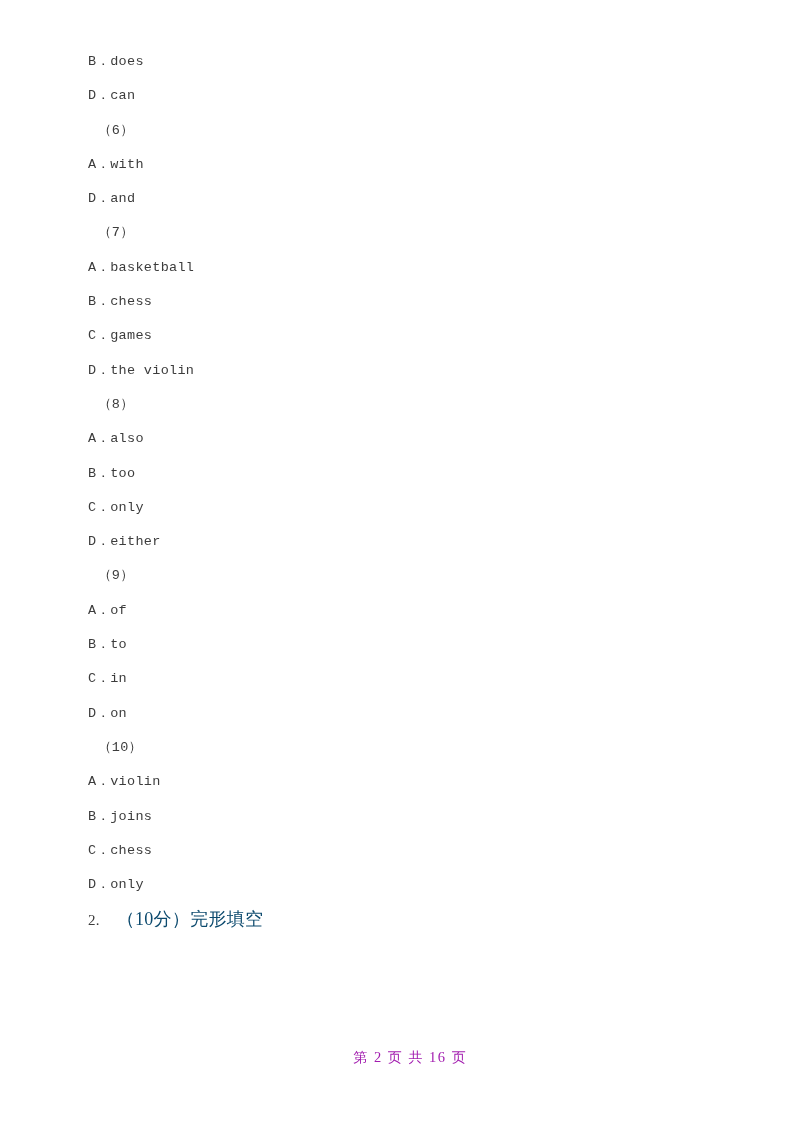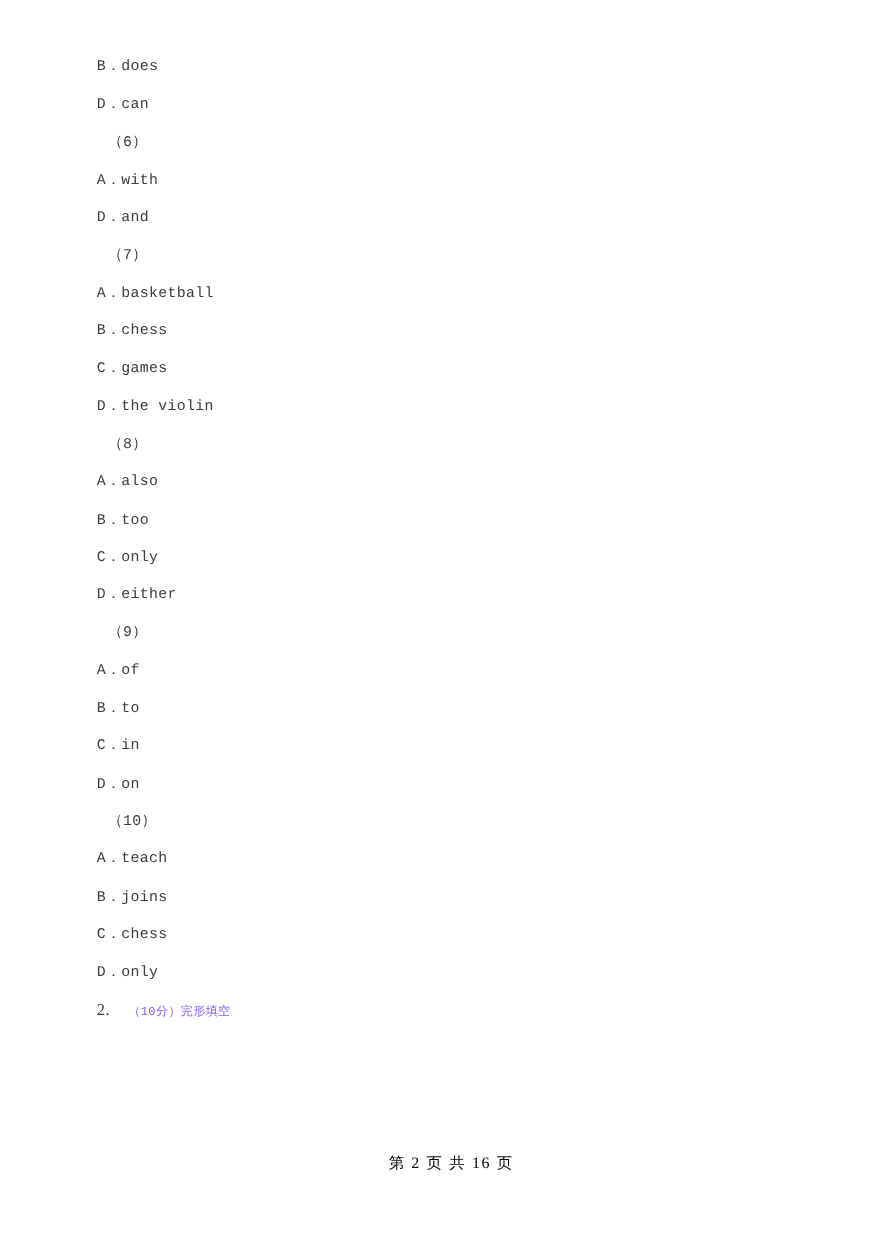--- a/index.html
+++ b/index.html
@@ -66,35 +66,35 @@
   
   .question-line {
     font-size: 13.5px;
     white-space: pre;
   }
   .question-line .q-num {
     font-family: "Liberation Serif", "DejaVu Serif", serif;
     font-size: 15px;
   }
   .question-line .q-cjk {
-    font-family: Liberation Mono, monospace;
-    font-size: 11px;
-    color: #8b5cf6;
+    font-family: Liberation Serif, serif;
+    font-size: 18px;
+    color: #0c4a6e;
   }
 
   
   .footer {
     position: absolute;
     left: 0;
     top: 1032px;
     width: 800px;
     text-align: center;
     font-family: "Liberation Serif", "DejaVu Serif", serif;
     font-size: 14.5px;
-    color: #000000;
+    color: #a21caf;
     letter-spacing: 1.5px;
     white-space: pre;
   }
   .footer .f-cjk {
     font-family: "DejaVu Sans", "Liberation Sans", sans-serif;
     font-size: 14px;
   }
   .footer .f-num {
     font-family: "Liberation Serif", "DejaVu Serif", serif;
     font-size: 14.5px;
@@ -120,21 +120,21 @@
       <div class="line option"><span class="opt-letter">A</span><span class="opt-sep">．</span><span class="opt-text">also</span></div>
       <div class="line option"><span class="opt-letter">B</span><span class="opt-sep">．</span><span class="opt-text">too</span></div>
       <div class="line option"><span class="opt-letter">C</span><span class="opt-sep">．</span><span class="opt-text">only</span></div>
       <div class="line option"><span class="opt-letter">D</span><span class="opt-sep">．</span><span class="opt-text">either</span></div>
       <div class="line group-head"><span>（9）</span></div>
       <div class="line option"><span class="opt-letter">A</span><span class="opt-sep">．</span><span class="opt-text">of</span></div>
       <div class="line option"><span class="opt-letter">B</span><span class="opt-sep">．</span><span class="opt-text">to</span></div>
       <div class="line option"><span class="opt-letter">C</span><span class="opt-sep">．</span><span class="opt-text">in</span></div>
       <div class="line option"><span class="opt-letter">D</span><span class="opt-sep">．</span><span class="opt-text">on</span></div>
       <div class="line group-head"><span>（10）</span></div>
-      <div class="line option"><span class="opt-letter">A</span><span class="opt-sep">．</span><span class="opt-text">teach</span></div>
+      <div class="line option"><span class="opt-letter">A</span><span class="opt-sep">．</span><span class="opt-text">violin</span></div>
       <div class="line option"><span class="opt-letter">B</span><span class="opt-sep">．</span><span class="opt-text">joins</span></div>
       <div class="line option"><span class="opt-letter">C</span><span class="opt-sep">．</span><span class="opt-text">chess</span></div>
       <div class="line option"><span class="opt-letter">D</span><span class="opt-sep">．</span><span class="opt-text">only</span></div>
       <div class="line question-line"><span class="q-num">2.</span><span>  </span><span class="q-cjk">（10分）</span><span class="q-cjk">完形填空</span></div>
     </div>
 
   <div class="footer">
     <span class="f-cjk">第</span><span> </span><span class="f-num">2</span><span> </span><span class="f-cjk">页</span><span> </span><span class="f-cjk">共</span><span> </span><span class="f-num">16</span><span> </span><span class="f-cjk">页</span>
   </div>
 

